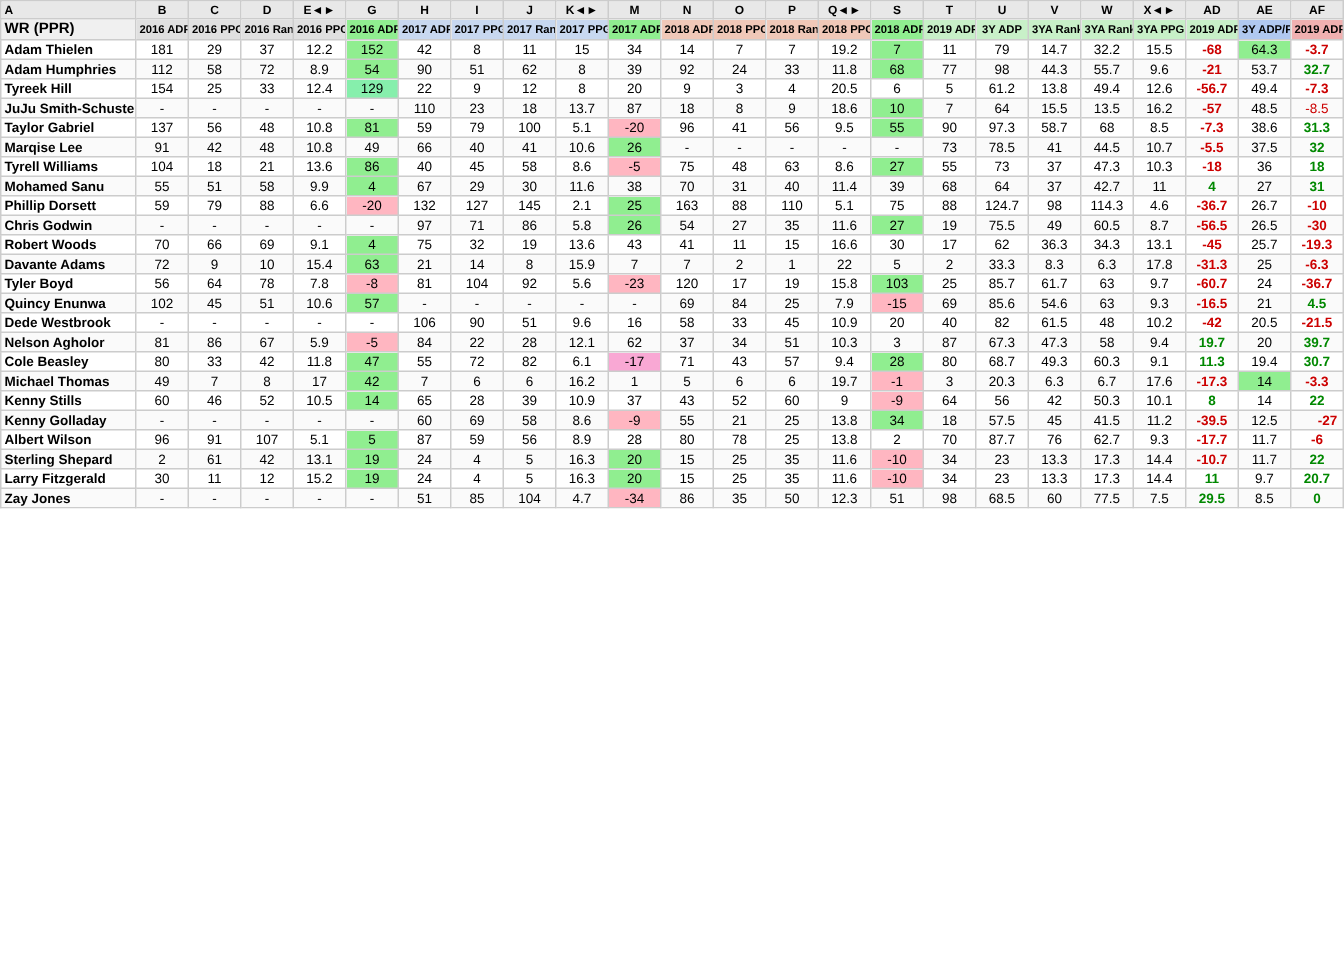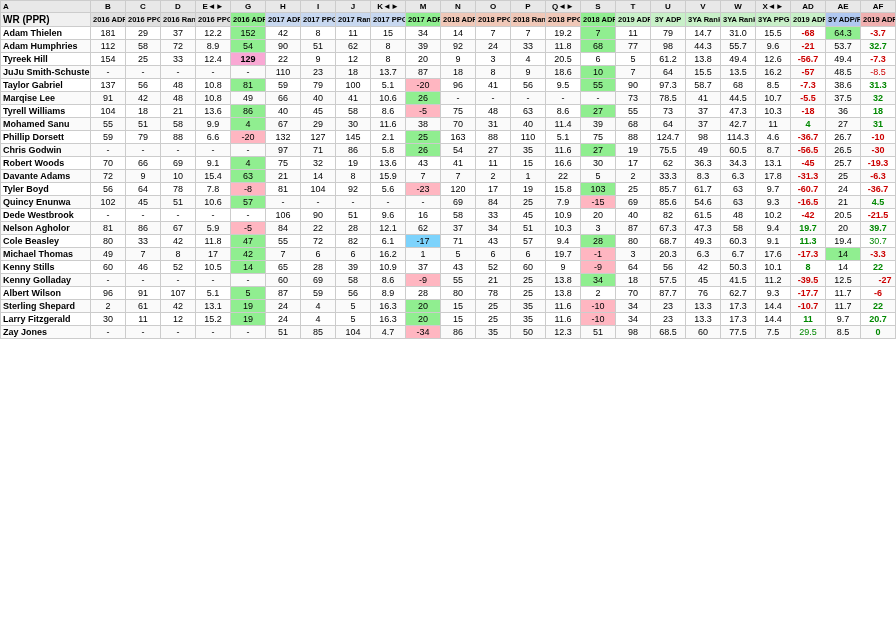--- a/index.html
+++ b/index.html
@@ -85,21 +85,21 @@
         <td>15</td>
         <td>34</td>
         <td>14</td>
         <td>7</td>
         <td>7</td>
         <td>19.2</td>
         <td style="background: rgb(144, 238, 144);">7</td>
         <td>11</td>
         <td>79</td>
         <td>14.7</td>
-        <td>31.0</td>
+        <td>32.2</td>
         <td>15.5</td>
         <td style="color: rgb(204, 0, 0); font-weight: bold;">-68</td>
         <td style="background: rgb(144, 238, 144);">64.3</td>
         <td style="color: rgb(204, 0, 0); font-weight: bold;">-3.7</td>
       </tr>
       <tr>
         <td class="col-a player-name">Adam Humphries</td>
         <td>112</td>
         <td>58</td>
         <td>72</td>
@@ -123,21 +123,21 @@
         <td style="color: rgb(204, 0, 0); font-weight: bold;">-21</td>
         <td>53.7</td>
         <td style="color: rgb(0, 136, 0); font-weight: bold;">32.7</td>
       </tr>
       <tr>
         <td class="col-a player-name">Tyreek Hill</td>
         <td>154</td>
         <td>25</td>
         <td>33</td>
         <td>12.4</td>
-        <td style="background: #f9a8d4; font-weight: bold;">129</td>
+        <td style="background: #86efac;">129</td>
         <td>22</td>
         <td>9</td>
         <td>12</td>
         <td>8</td>
         <td>20</td>
         <td>9</td>
         <td>3</td>
         <td>4</td>
         <td>20.5</td>
         <td>6</td>
@@ -492,34 +492,34 @@
         <td class="col-a player-name">Cole Beasley</td>
         <td>80</td>
         <td>33</td>
         <td>42</td>
         <td>11.8</td>
         <td style="background: rgb(144, 238, 144);">47</td>
         <td>55</td>
         <td>72</td>
         <td>82</td>
         <td>6.1</td>
-        <td style="background: #7dd3fc; margin-left: 19px;">-17</td>
+        <td style="background: #f9a8d4; margin-left: 19px;">-17</td>
         <td>71</td>
         <td>43</td>
         <td>57</td>
         <td>9.4</td>
         <td style="background: rgb(144, 238, 144);">28</td>
         <td>80</td>
         <td>68.7</td>
         <td>49.3</td>
         <td>60.3</td>
         <td>9.1</td>
         <td style="color: rgb(0, 136, 0); font-weight: bold;">11.3</td>
         <td>19.4</td>
-        <td style="color: rgb(0, 136, 0); font-weight: normal;">30.7</td>
+        <td style="color: rgb(0, 136, 0); font-weight: bold;">30.7</td>
       </tr>
       <tr>
         <td class="col-a player-name">Michael Thomas</td>
         <td>49</td>
         <td>7</td>
         <td>8</td>
         <td>17</td>
         <td style="background: rgb(144, 238, 144);">42</td>
         <td>7</td>
         <td>6</td>
@@ -685,18 +685,18 @@
         <td>86</td>
         <td>35</td>
         <td>50</td>
         <td>12.3</td>
         <td>51</td>
         <td>98</td>
         <td>68.5</td>
         <td>60</td>
         <td>77.5</td>
         <td>7.5</td>
-        <td style="color: rgb(0, 136, 0); font-weight: normal;">29.5</td>
+        <td style="color: rgb(0, 136, 0); font-weight: bold;">29.5</td>
         <td>8.5</td>
         <td style="color: rgb(0, 136, 0); font-weight: bold;">0</td>
       </tr>
     </tbody>
 </table>
 
 </body></html>

